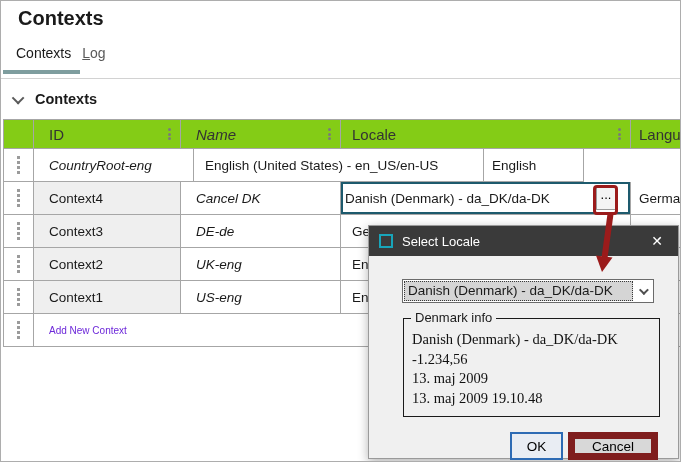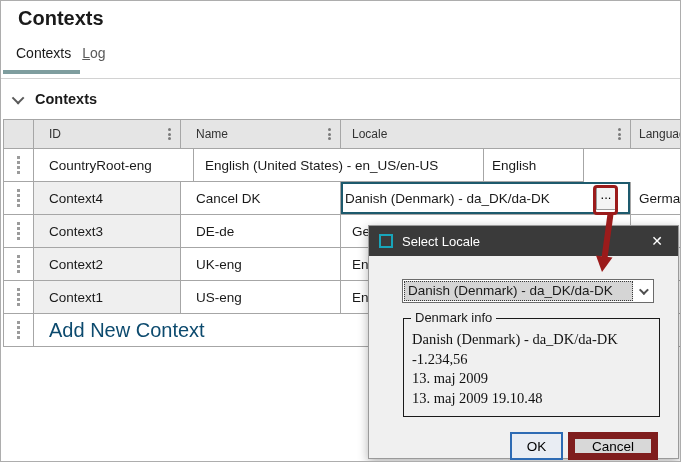--- a/index.html
+++ b/index.html
@@ -23,39 +23,39 @@
           transform:rotate(-45deg) translateY(-2px); }
   .section-title { font-size:14.5px; font-weight:bold; }
 
   
   .tbl { position:absolute; left:2px; top:118px; border-top:1px solid #a6a6a6; border-left:1px solid #a6a6a6; z-index:1; }
   .tr { display:flex; height:33px; }
   .tr.head { height:29px; }
   .td, .th { border-right:1px solid #a6a6a6; border-bottom:1px solid #a6a6a6;
              display:flex; align-items:center; font-size:13.5px; background:#fff;
              white-space:nowrap; overflow:hidden; position:relative; }
-  .th { background:#e5e5e5; font-size:12px; color:#333; }
+  .th { background:#84cc16; font-size:15px; color:#333; }
   .col-handle { width:30px; justify-content:center; }
   .col-id { width:147px; padding-left:15px; }
-  .col-name { width:160px; padding-left:15px; }
+  .col-name { width:160px; padding-left:15px;font-style:italic; }
   .col-locale { width:290px; padding-left:11px; }
   .col-lang { width:100px; padding-left:8px; }
   .td.col-id { background:#efefef; }
   .th .kebab { position:absolute; right:9px; top:50%; margin-top:-6px; width:3px; height:12px; }
   .kebab i, .kebab i::before, .kebab i::after {
     content:""; display:block; width:3px; height:3px; background:#7a7a7a; border-radius:50%; position:absolute; }
   .kebab i { top:0; } .kebab i::before { top:4.5px; } .kebab i::after { top:9px; }
   .drag-dots { width:3px; height:3px; background:#9b9b9b;
     box-shadow:0 5px 0 #9b9b9b, 0 10px 0 #9b9b9b, 0 15px 0 #9b9b9b; margin-top:-15px; }
   .td.editing { box-shadow:inset 0 0 0 2px #1d5a6d; padding-left:4px; }
   .ellipsis-btn { position:absolute; right:14px; top:50%; transform:translateY(-50%);
     width:20px; height:24px; background:#f4f4f4; border:1px solid #9a9a9a;
     font-size:13px; font-family:inherit; line-height:10px; padding-bottom:7px; cursor:pointer; }
   .add-cell { width:697px; padding-left:15px; border-right:none; }
-  .add-link { color:#0c4a6e; font-size:20px; cursor:pointer; }
+  .add-link { color:#6d28d9; font-size:10px; cursor:pointer; }
 
   
   .annot-rect { position:absolute; left:592px; top:184px; width:25px; height:30px;
     border:3px solid #9b1b1b; border-radius:4px; z-index:60; pointer-events:none; }
   .annot-arrow { position:absolute; left:560px; top:180px; z-index:60; pointer-events:none; }
 
   
   .dialog { position:absolute; left:367px; top:224px; width:311px; height:234px;
     background:#f0f0f0; border:1px solid #9a9a9a; box-shadow:0 3px 10px rgba(0,0,0,.30); z-index:50; }
   .titlebar { height:30px; background:#3a3a3a; color:#fff; display:flex; align-items:center; }

